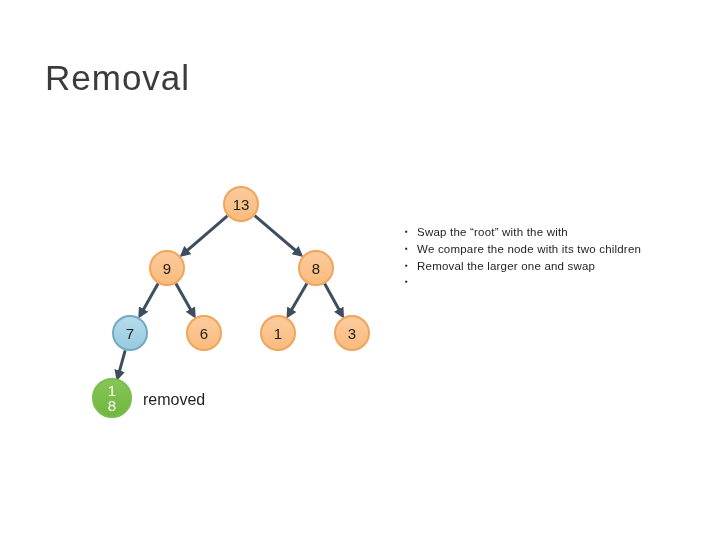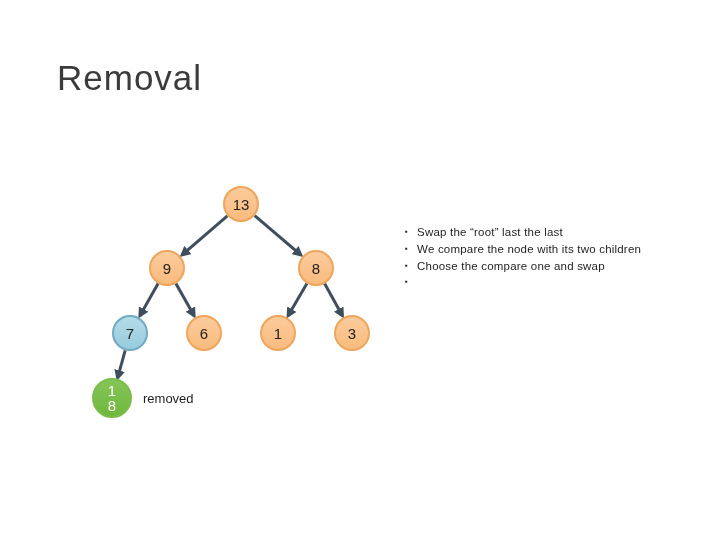--- a/index.html
+++ b/index.html
@@ -5,21 +5,21 @@
   html,body{margin:0;padding:0;}
   .slide{
     position:relative;
     width:720px;height:540px;
     background:#ffffff;
     overflow:hidden;
     font-family:"Liberation Sans", sans-serif;
   }
   .slide-title{
     position:absolute;
-    left:57px;top:58px;
+    left:45px;top:58px;
     font-size:35px;
     font-weight:400;
     letter-spacing:1px;
     color:#3b3b3b;
   }
   
   .bullets{
     position:absolute;
     left:405px;top:224px;
     margin:0;padding:0;
@@ -69,21 +69,21 @@
   }
   .node--removed .node-text{
     width:9px;
     word-break:break-all;
     text-align:center;
     line-height:15px;
   }
   .removed-label{
     position:absolute;
     left:143px;top:391px;
-    font-size:13px;
+    font-size:16px;
     color:#1f1f1f;
   }
 </style>
 </head>
 <body>
 
 <div class="slide">
 
   <div class="slide-title">Removal</div>
 
@@ -127,28 +127,28 @@
   </div>
   <div class="node node--removed" style="left:92px;top:378px">
     <span class="node-text">18</span>
   </div>
 
   <div class="removed-label">removed</div>
 
   <ul class="bullets">
     <li>
       <span class="bullet-marker">▪</span>
-      <span>Swap the “root” last the last</span>
+      <span>Swap the “root” with the with</span>
     </li>
     <li>
       <span class="bullet-marker">▪</span>
       <span>We compare the node with its two children</span>
     </li>
     <li>
       <span class="bullet-marker">▪</span>
-      <span>Choose the compare one and swap</span>
+      <span>Removal the larger one and swap</span>
     </li>
     <li>
       <span class="bullet-marker">▪</span>
     </li>
   </ul>
 
 </div>
 
 </body></html>

